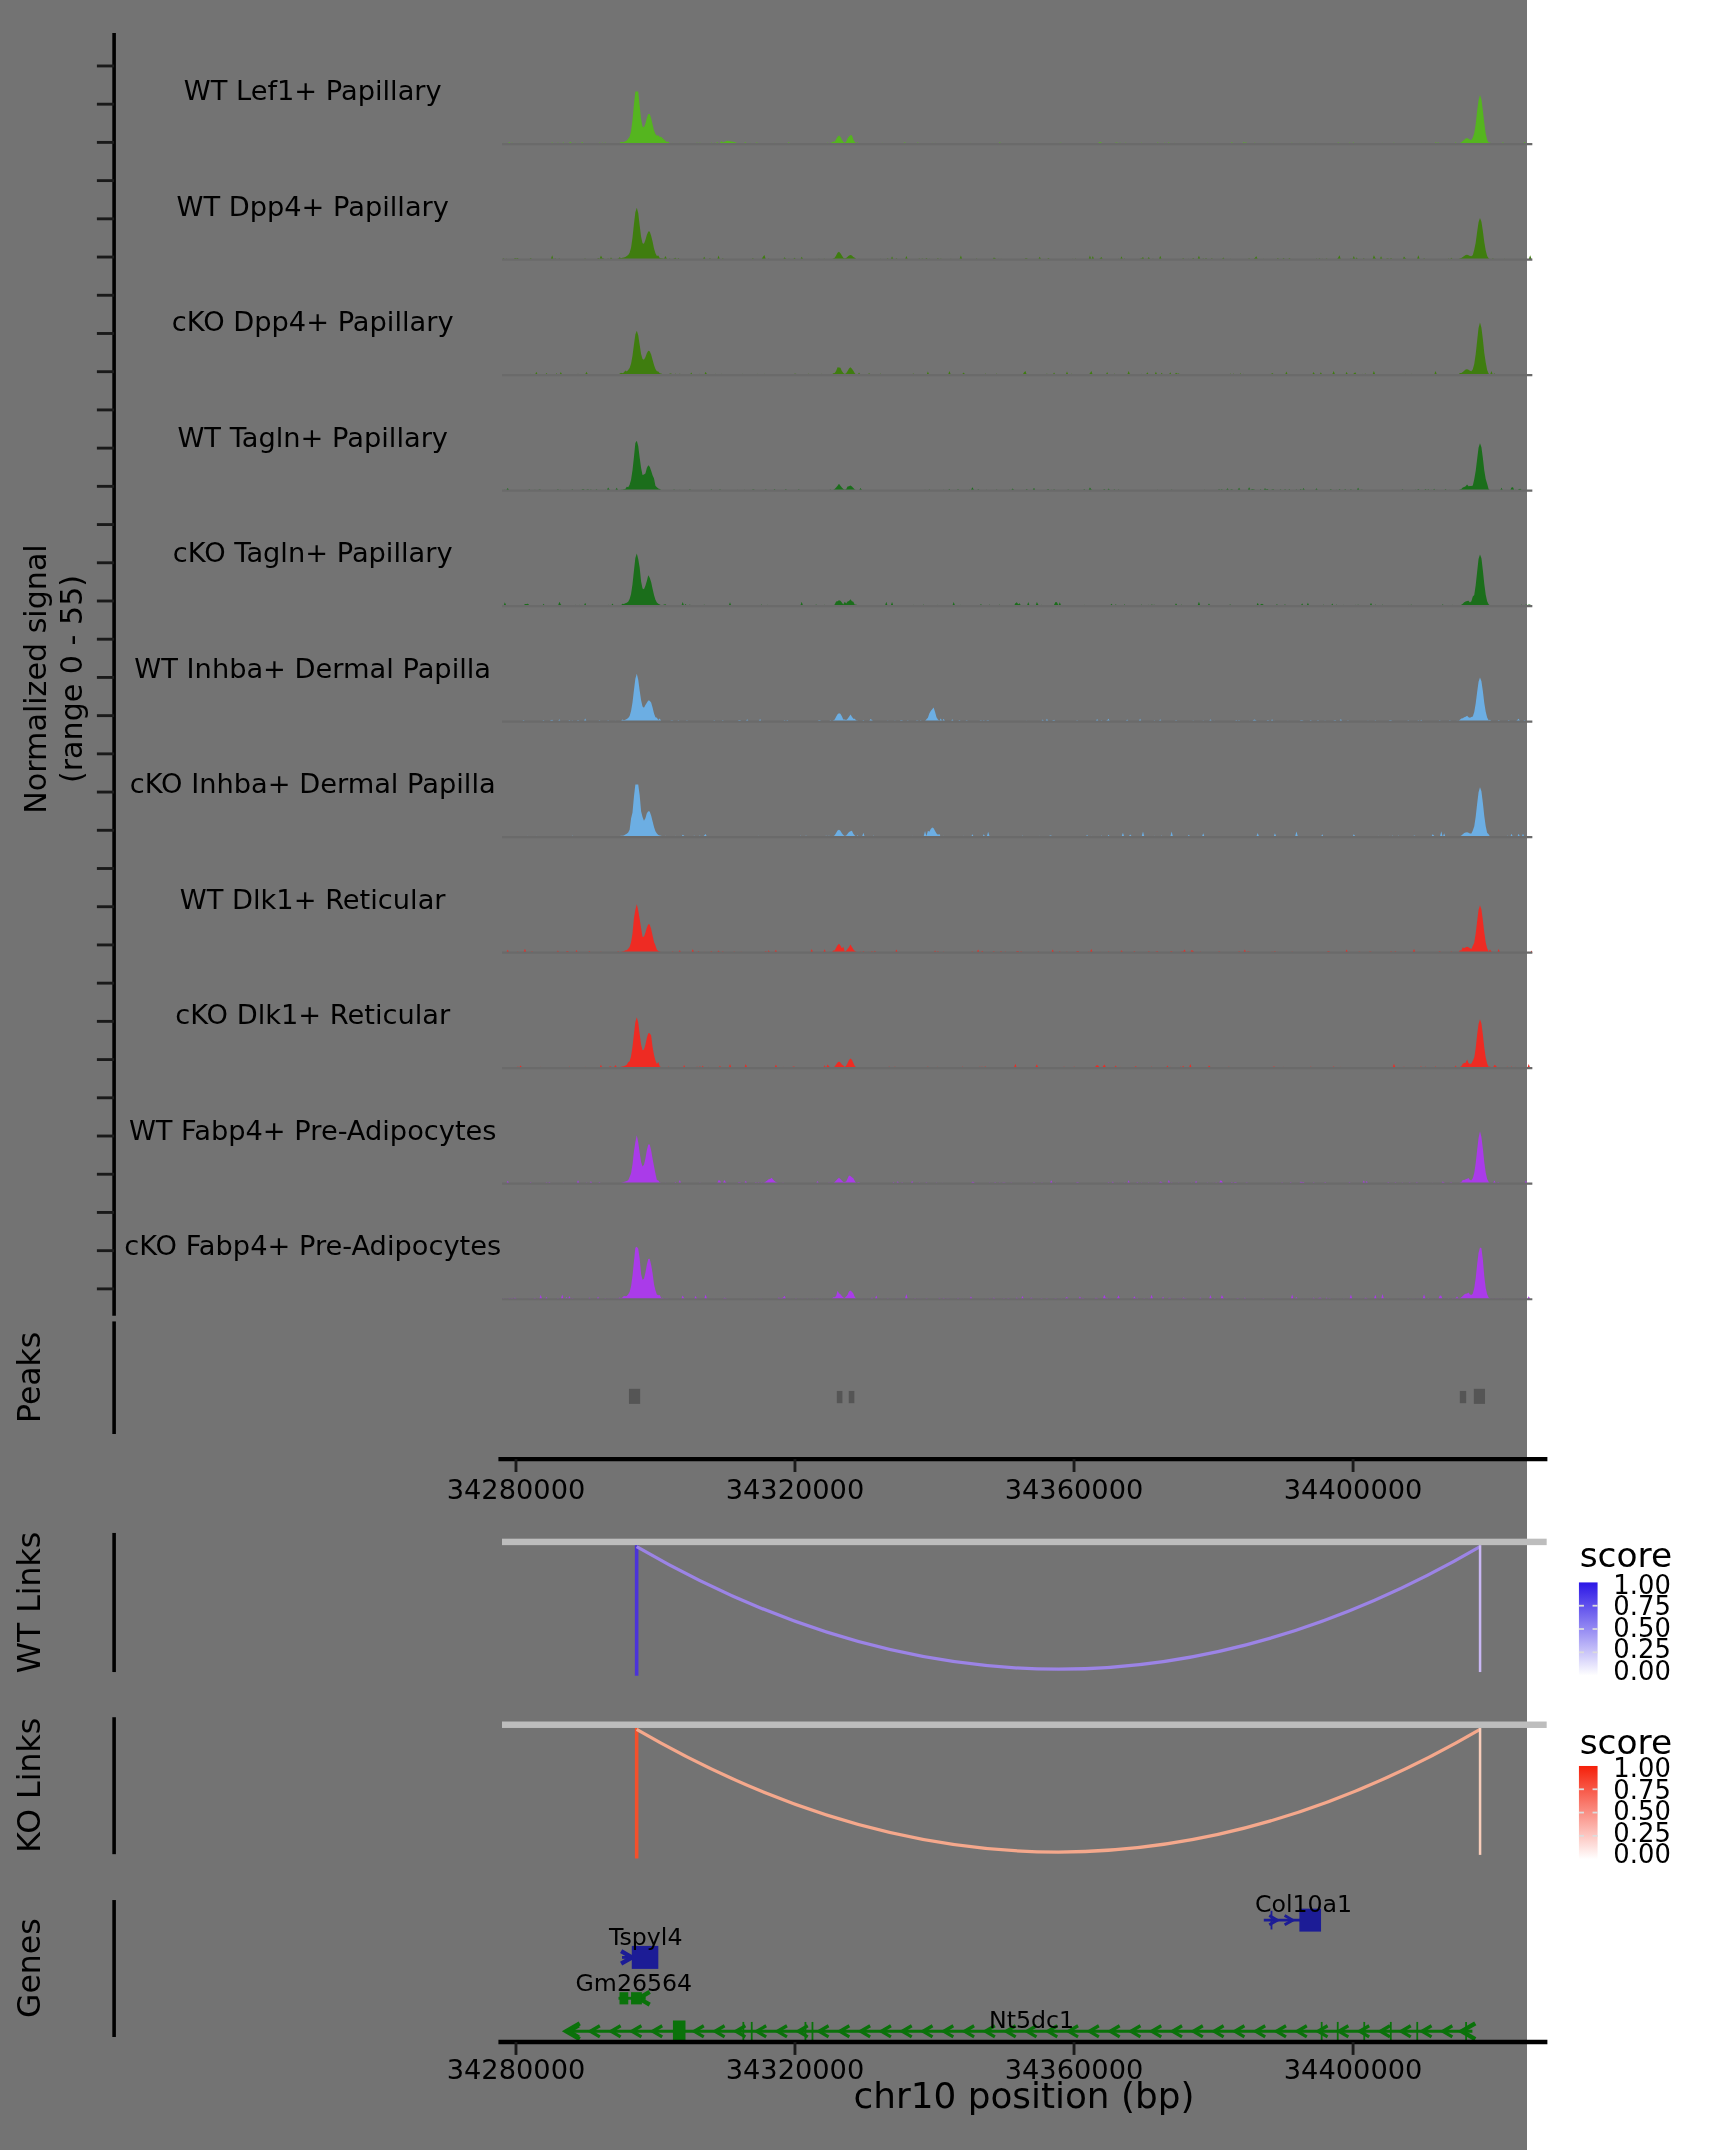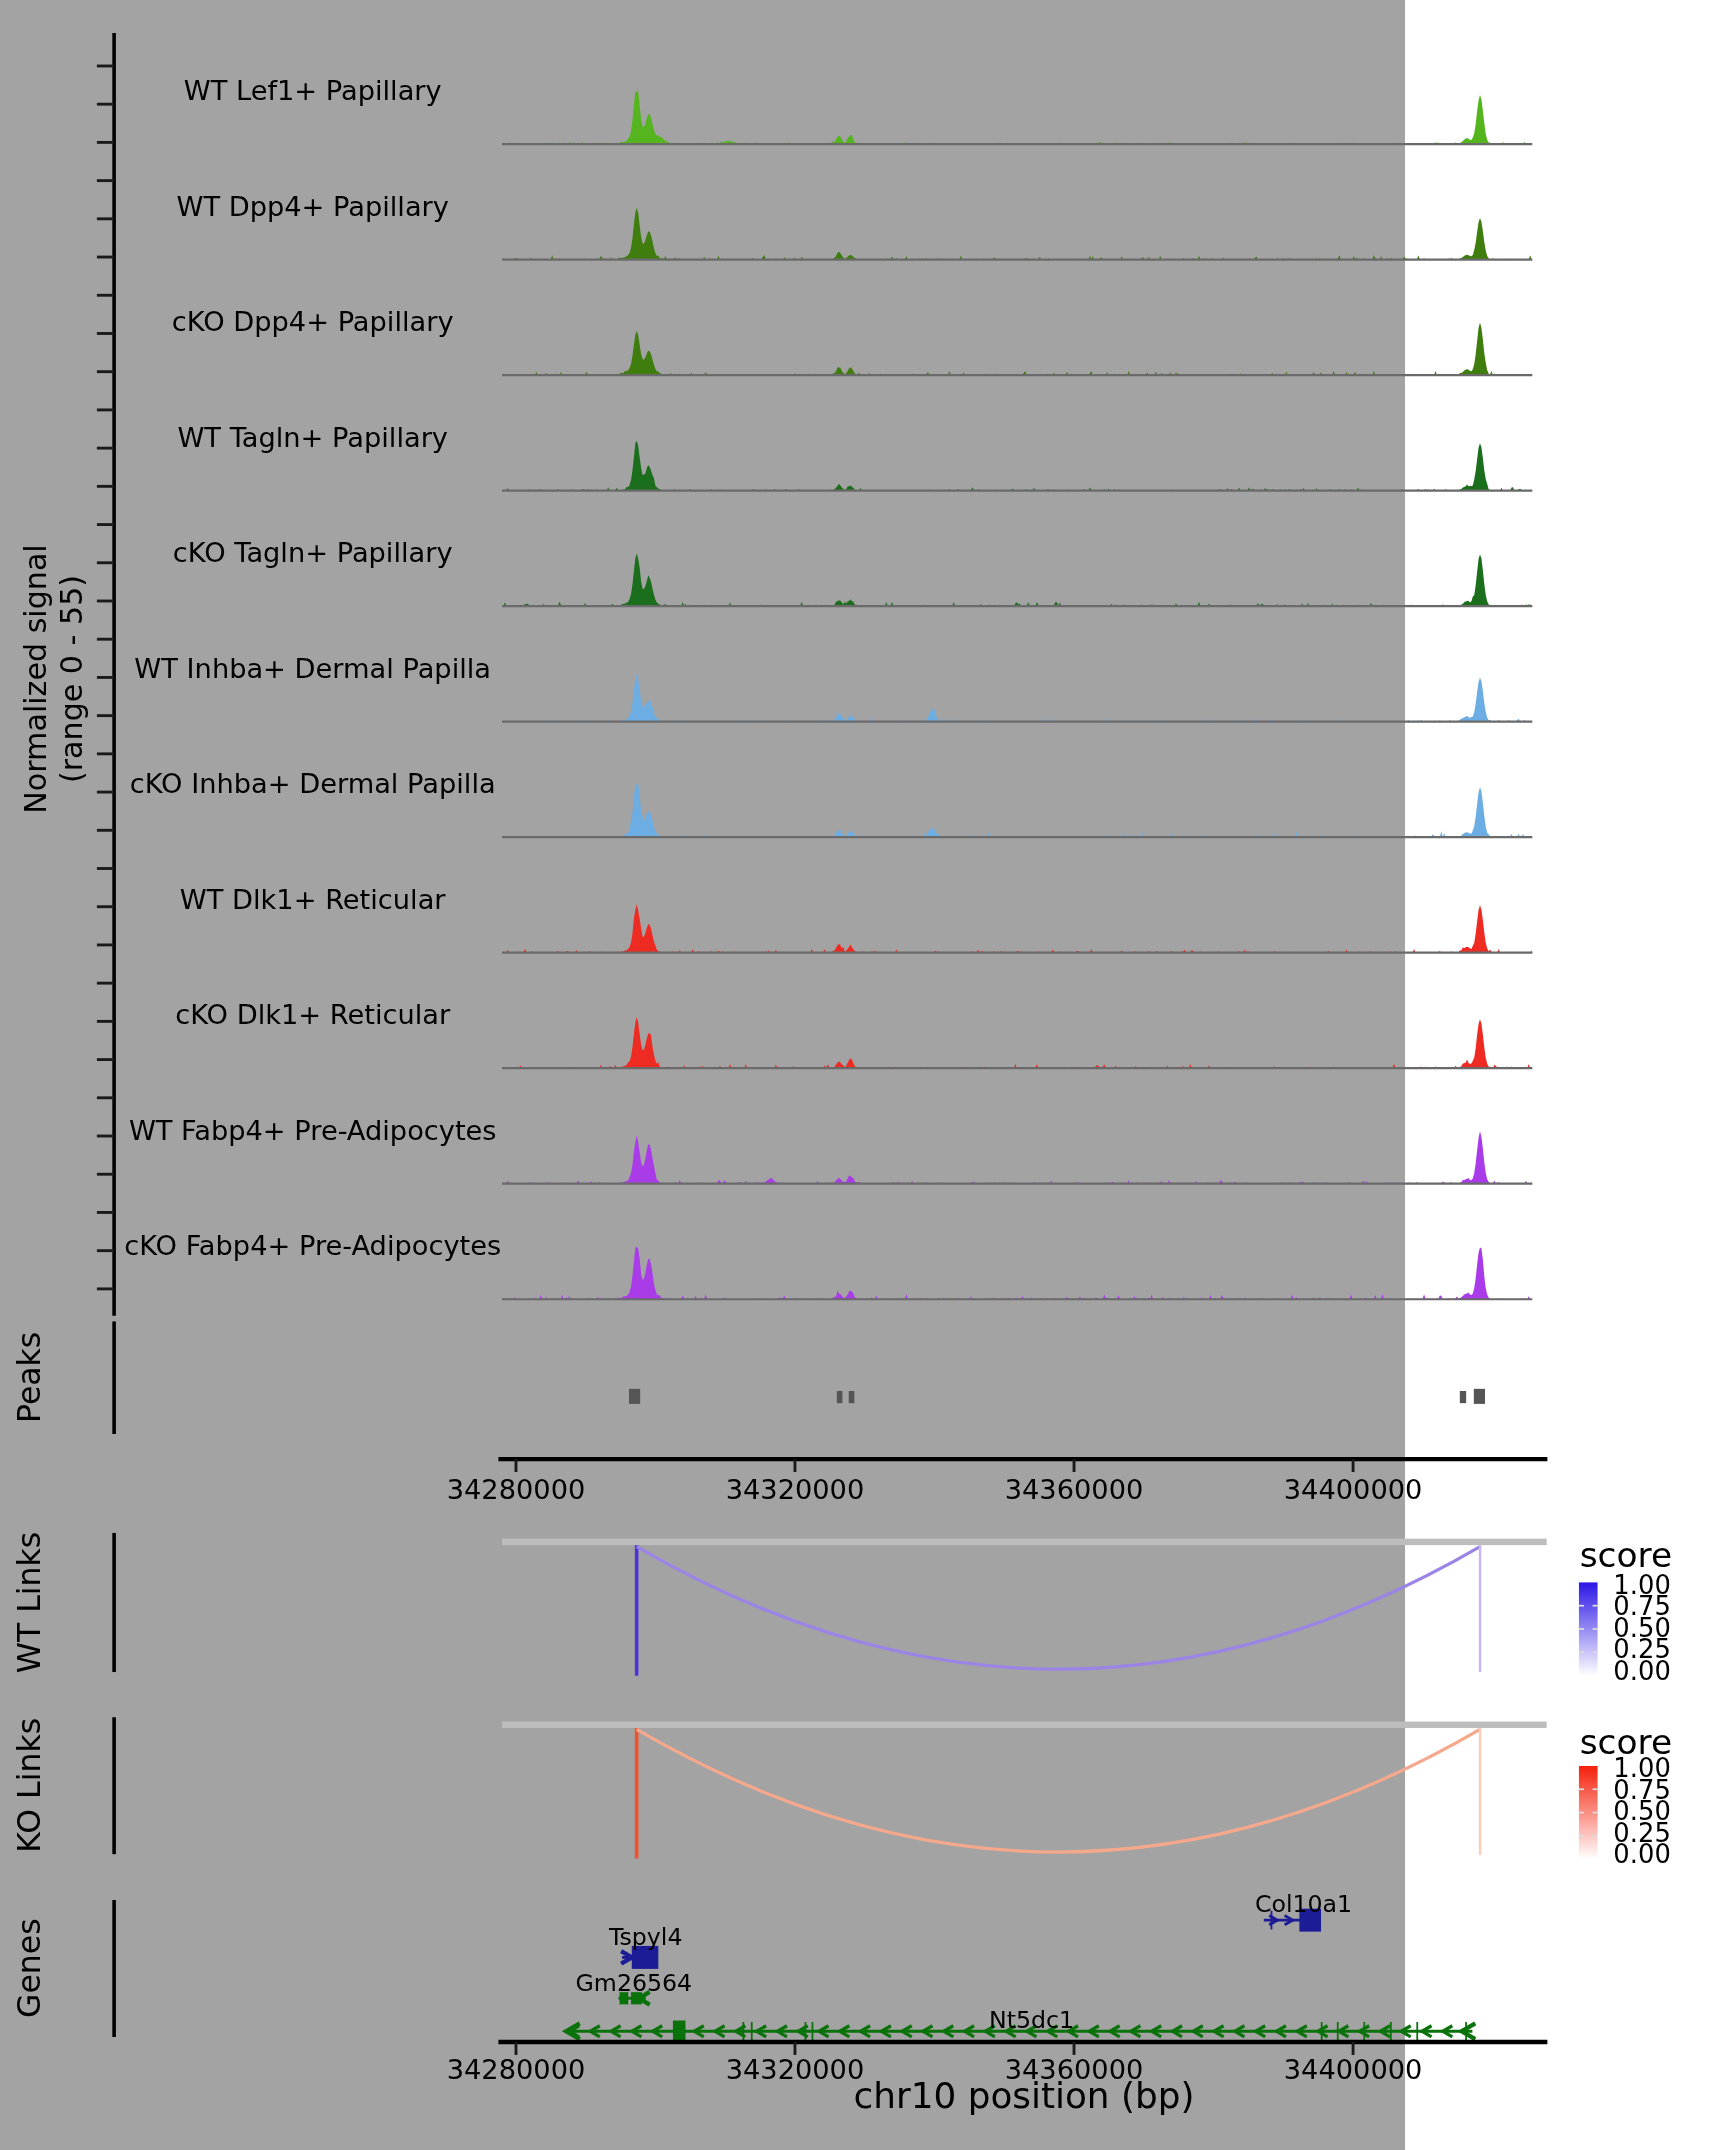--- a/index.html
+++ b/index.html
@@ -1,16 +1,16 @@
 <!DOCTYPE html>
 <html style="font-size:11.5px"><head>
 <meta charset="utf-8">
 <style>
   html,body{margin:0;padding:0;background:#ffffff;}
-  .canvas{position:relative;width:1405px;height:2151px;background:#a3a3a3;}
+  .canvas{position:relative;width:1527px;height:2151px;background:#737373;}
   svg{display:block;}
   text{font-family:"DejaVu Sans","Liberation Sans",sans-serif;fill:#000000;}
   .ylab{font-size:42px;}
   .seclab{font-size:44px;}
   .axtitle{font-size:50px;}
   .legtitle{font-size:48px;}
 </style>
 </head>
 <body>
 

